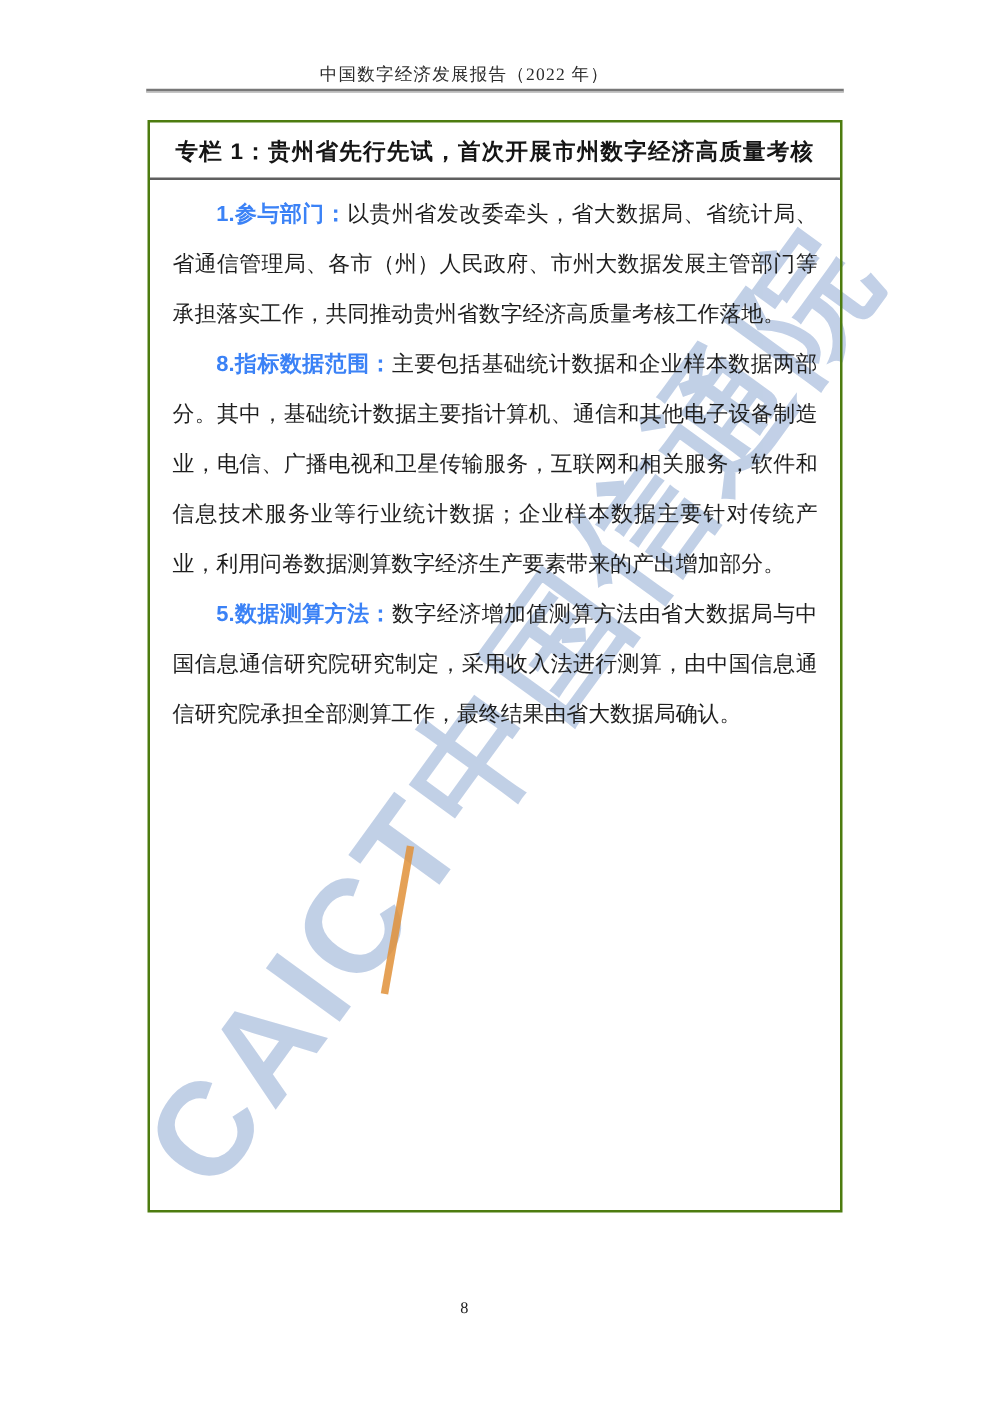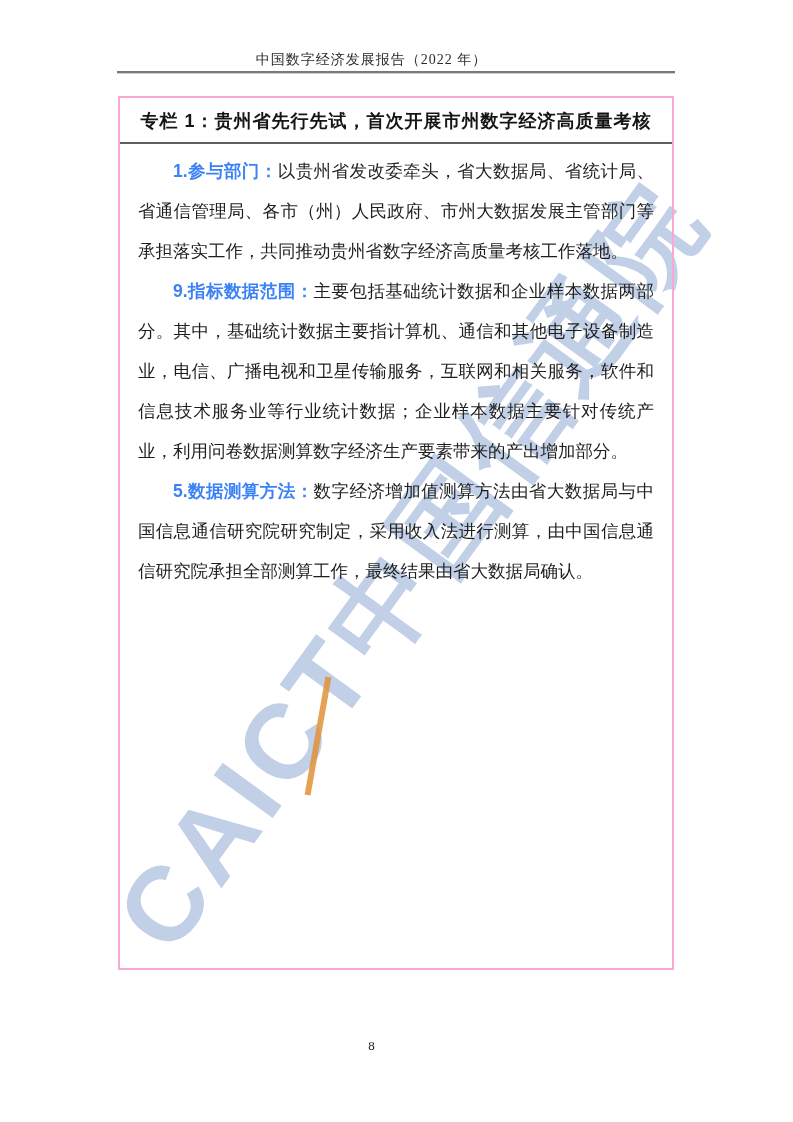--- a/index.html
+++ b/index.html
@@ -54,21 +54,21 @@
     width: 6px; height: 120px;
     transform: rotate(10deg);
     opacity: 0.85;
     z-index: 1;
   }
   
   .column-box {
     position: absolute;
     left: 118px; top: 96px;
     width: 556px; height: 874px;
-    border: 2px solid #f9a8d4;
+    border: 2px solid #4d7c0f;
     box-sizing: border-box;
     background: transparent;
     z-index: 2;
   }
   .box-title {
     height: 44px;
     line-height: 46px;
     text-align: center;
     font-family: "Liberation Sans", sans-serif;
     font-weight: 700;
@@ -111,20 +111,20 @@
   <div class="header-title">中国数字经济发展报告（2022 年）</div>
   <div class="header-rule"></div>
 
   <div class="watermark" style="color: rgb(110, 144, 198);">CAICT中国信通院</div>
   <div class="accent-slash" style="background: rgb(224, 145, 56);"></div>
 
   <div class="column-box">
     <div class="box-title">专栏 1：贵州省先行先试，首次开展市州数字经济高质量考核</div>
     <div class="box-body">
       <p class="para"><b class="plabel">1.参与部门：</b><span>以贵州省发改委牵头，省大数据局、省统计局、省通信管理局、各市（州）人民政府、市州大数据发展主管部门等承担落实工作，共同推动贵州省数字经济高质量考核工作落地。</span></p>
-      <p class="para"><b class="plabel">9.指标数据范围：</b><span>主要包括基础统计数据和企业样本数据两部分。其中，基础统计数据主要指计算机、通信和其他电子设备制造业，电信、广播电视和卫星传输服务，互联网和相关服务，软件和信息技术服务业等行业统计数据；企业样本数据主要针对传统产业，利用问卷数据测算数字经济生产要素带来的产出增加部分。</span></p>
+      <p class="para"><b class="plabel">8.指标数据范围：</b><span>主要包括基础统计数据和企业样本数据两部分。其中，基础统计数据主要指计算机、通信和其他电子设备制造业，电信、广播电视和卫星传输服务，互联网和相关服务，软件和信息技术服务业等行业统计数据；企业样本数据主要针对传统产业，利用问卷数据测算数字经济生产要素带来的产出增加部分。</span></p>
       <p class="para"><b class="plabel">5.数据测算方法：</b><span>数字经济增加值测算方法由省大数据局与中国信息通信研究院研究制定，采用收入法进行测算，由中国信息通信研究院承担全部测算工作，最终结果由省大数据局确认。</span></p>
     </div>
   </div>
 
   <div class="page-number">8</div>
 
 </div>
 
 </body></html>

